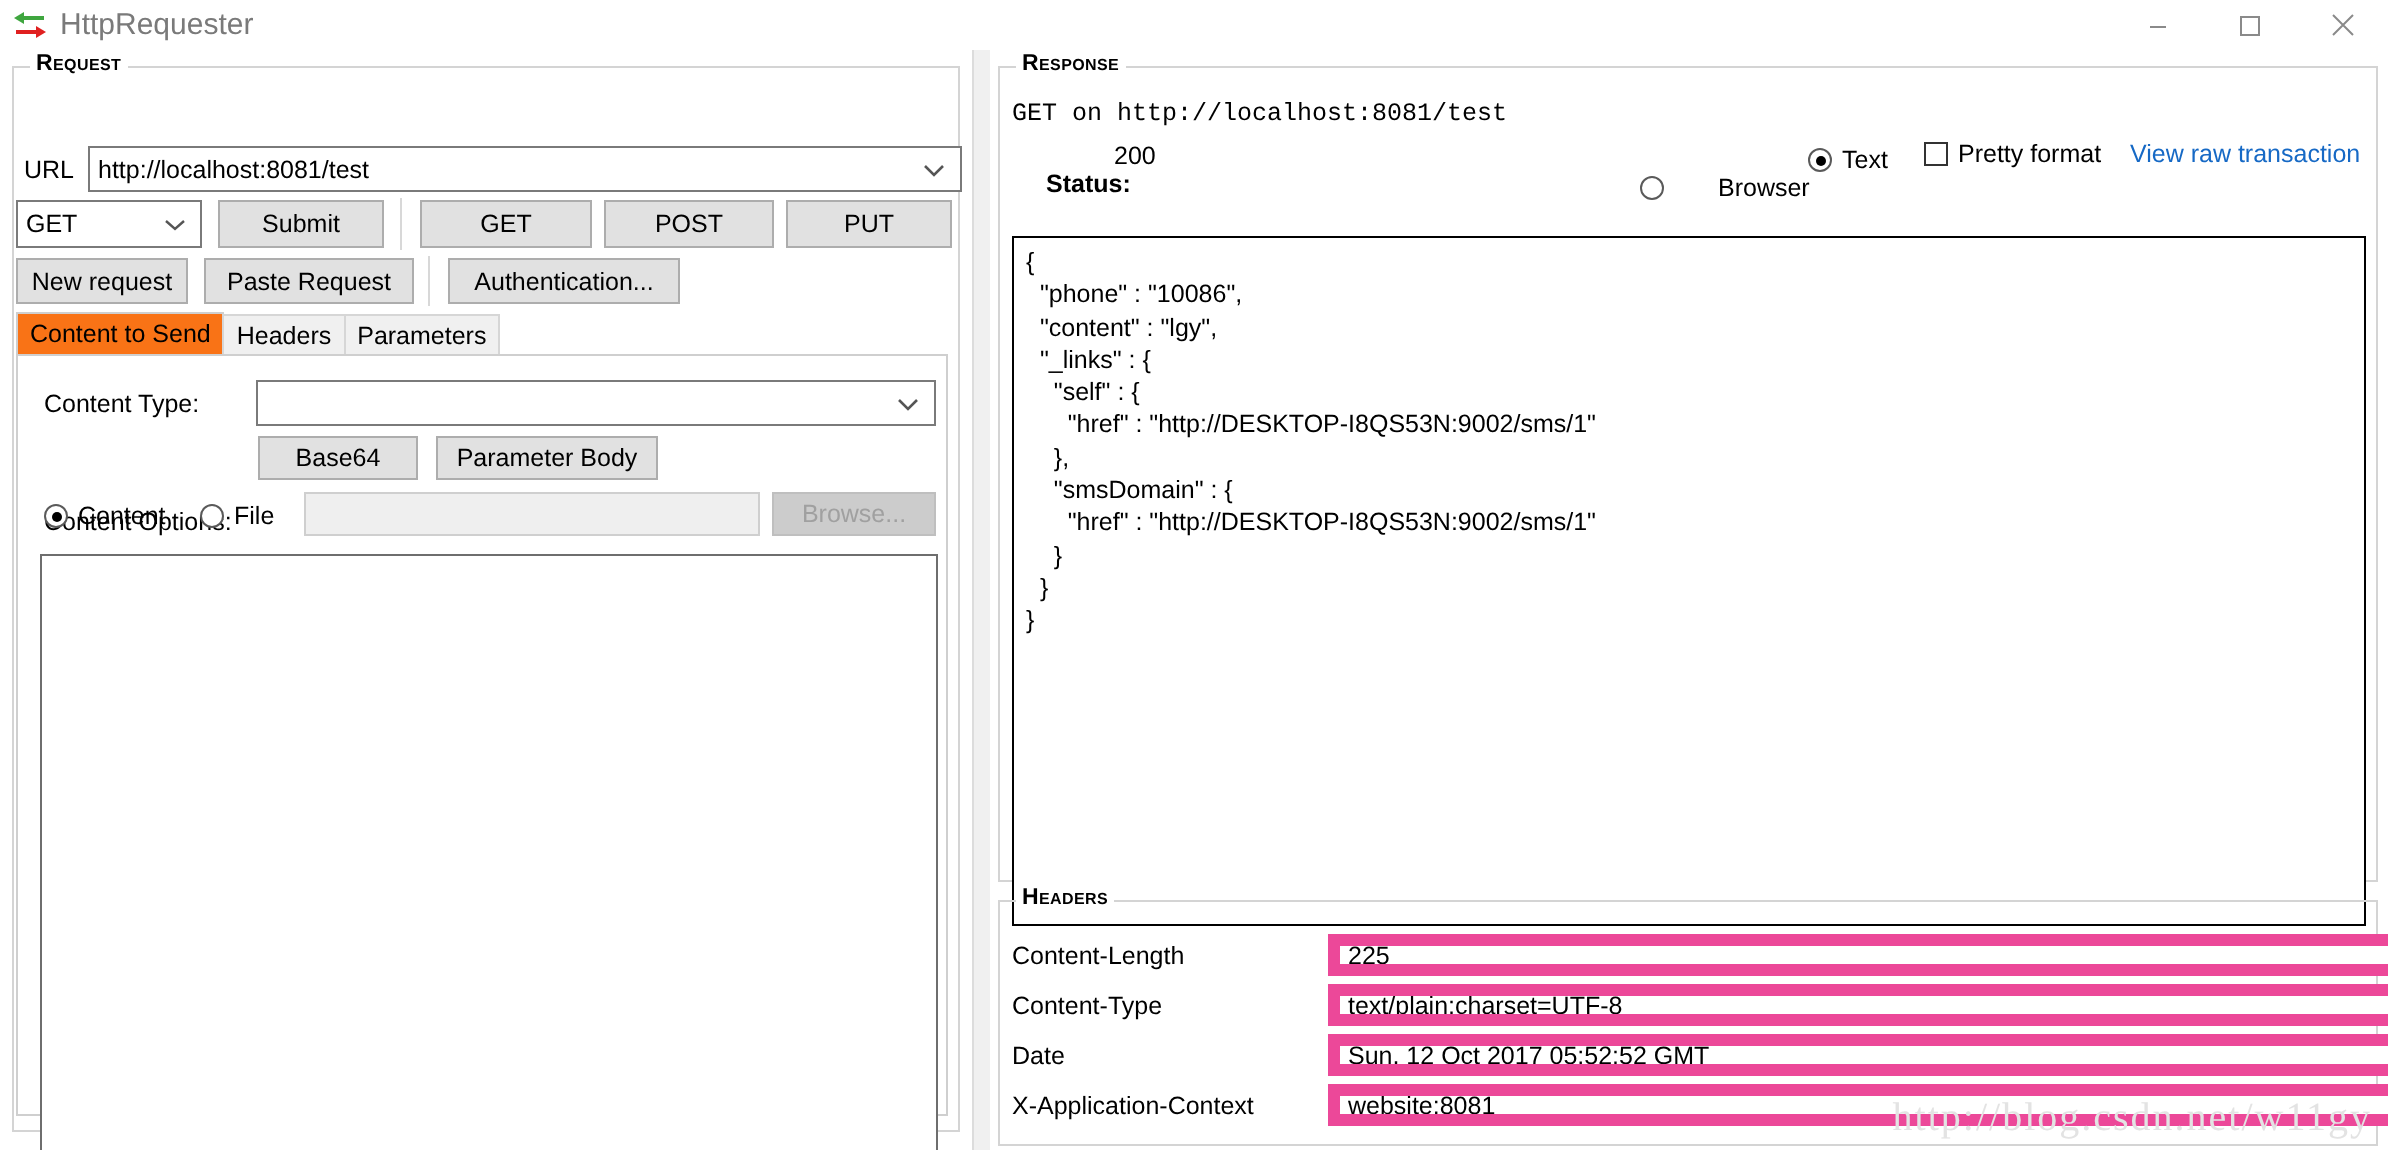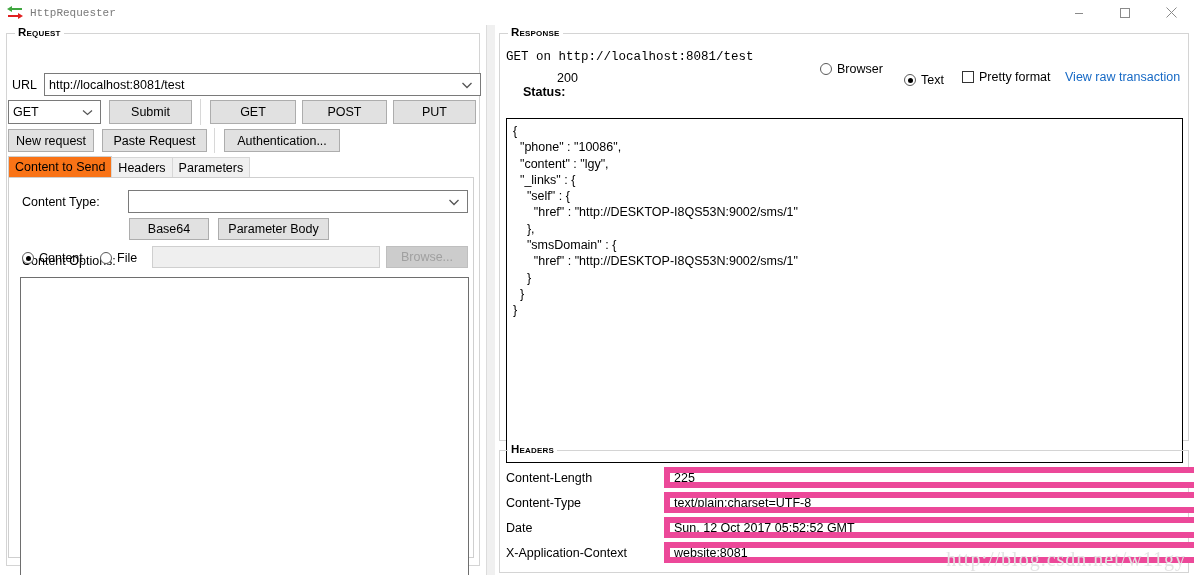--- a/index.html
+++ b/index.html
@@ -26,23 +26,22 @@
     position: relative;
   }
   .title-icon {
     width: 18px;
     height: 16px;
     margin-left: 6px;
     margin-right: 6px;
     flex: 0 0 auto;
   }
   .title-text {
-    font-size: 11px;
+    font-size: 15px;
     color: #7a7a7a;
-    font-family: Liberation Mono, monospace;
   }
   .win-controls {
     position: absolute;
     right: 0;
     top: 0;
     height: 25px;
     display: flex;
   }
   .win-btn {
     width: 46px;
@@ -422,21 +421,21 @@
 
     <div class="groupbox" style="left:4px; top:8px; width:690px; height:408px;">
       <span class="group-title">Response</span>
     </div>
 
     <span class="lbl" style="position:absolute; left:11px; top:25px;font-family:Liberation Mono, monospace;">GET on http://localhost:8081/test</span>
 
     <span class="lbl status-strong" style="position:absolute; left:28px; top:46px;margin-top:14px;">Status:</span>
     <span class="lbl" style="position:absolute; left:62px; top:46px;">200</span>
 
-    <div class="radio-wrap" style="position:absolute; left:325px; top:37px;">
+    <div class="radio-wrap" style="position:absolute; left:325px; top:62px;gap:22px;">
       <span class="radio"></span>
       <span class="lbl">Browser</span>
     </div>
     <div class="radio-wrap" style="position:absolute; left:409px; top:48px;">
       <span class="radio checked"></span>
       <span class="lbl">Text</span>
     </div>
     <div class="check-wrap" style="position:absolute; left:467px; top:45px;">
       <span class="checkbox"></span>
       <span class="lbl">Pretty format</span>

